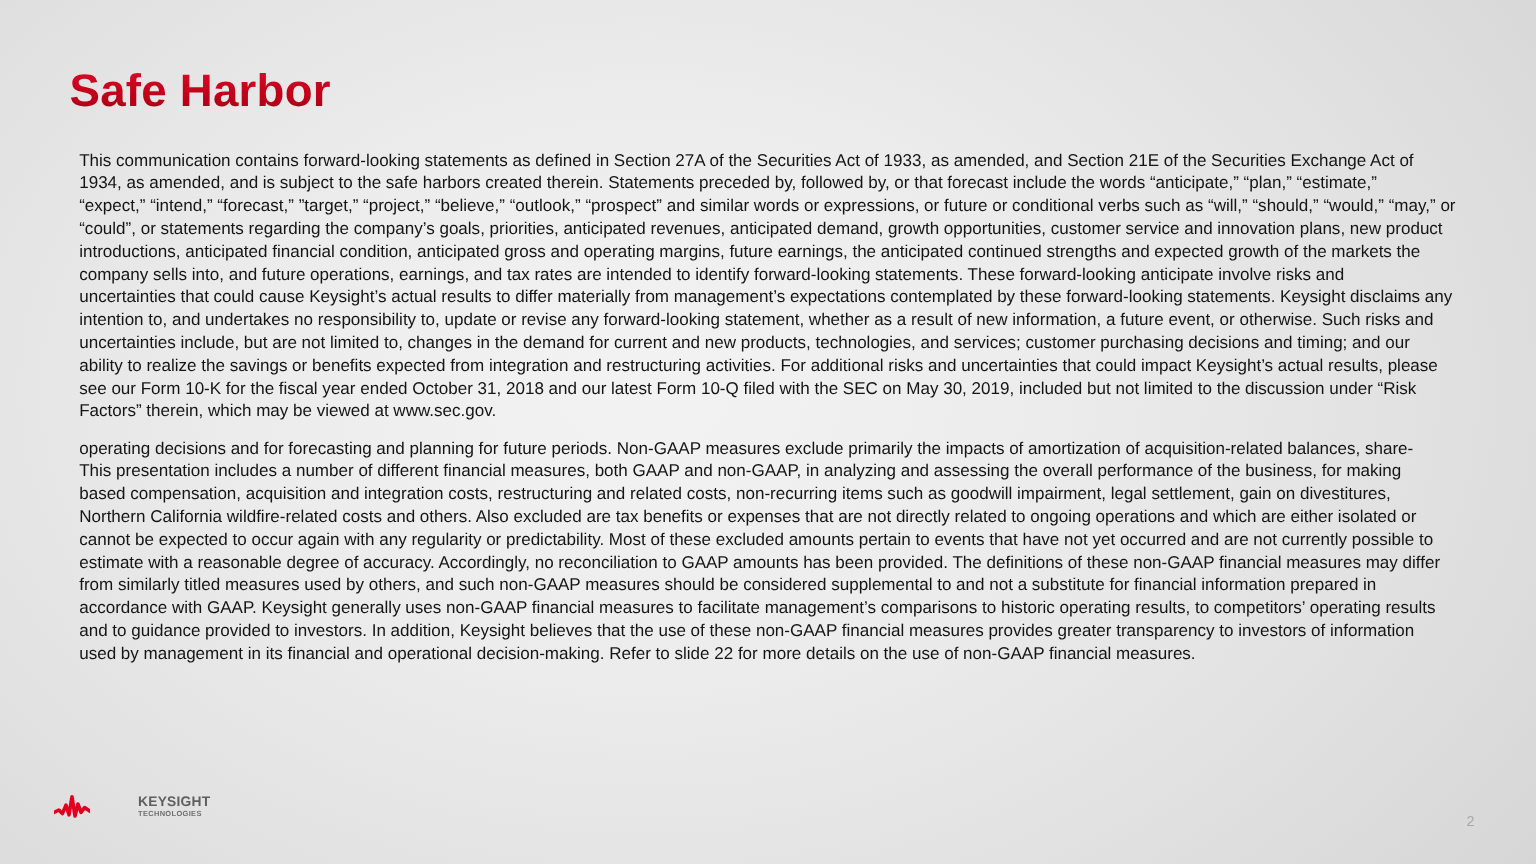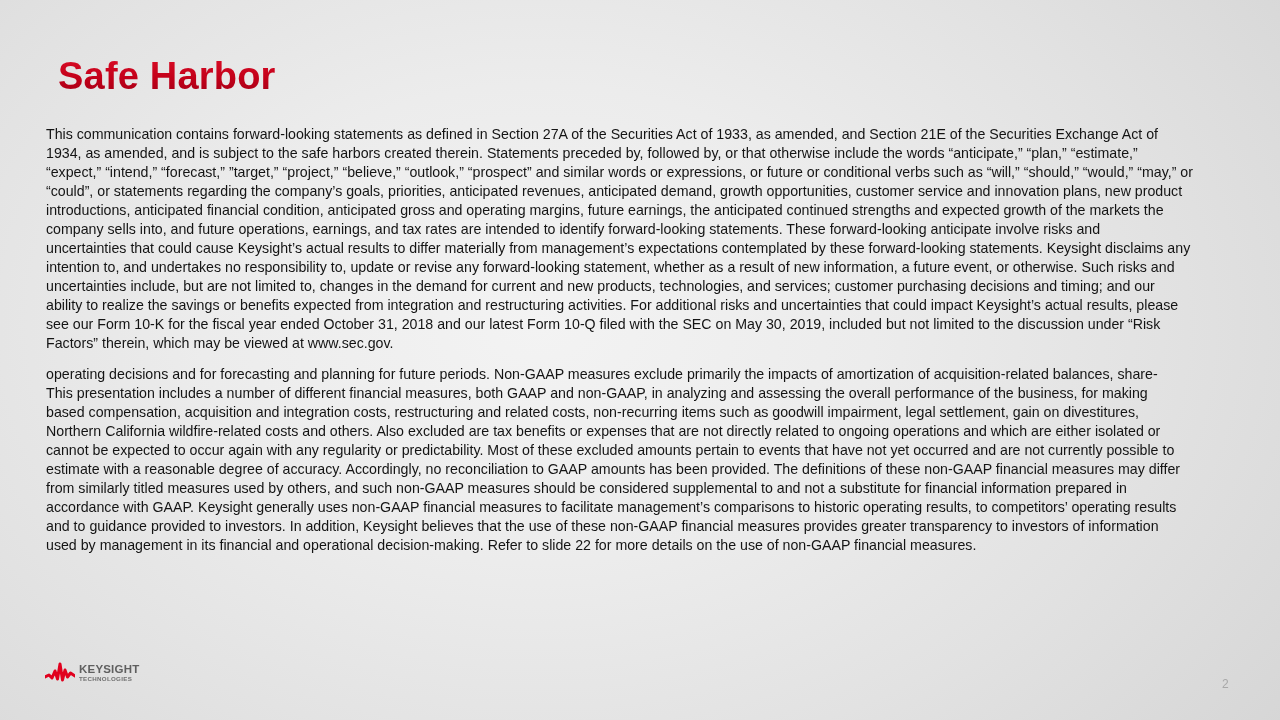--- a/index.html
+++ b/index.html
@@ -47,28 +47,30 @@
     }
     .paragraph {
       margin: 0;
     }
     .paragraph + .paragraph {
       margin-top: 12px;
     }
     .line {
       display: block;
       white-space: nowrap;
+      margin-left: 20px;
     }
     .footer-logo {
       position: absolute;
       left: 45px;
       top: 660px;
       height: 26px;
       display: flex;
       align-items: center;
+      gap: 36px;
     }
     .logo-wave {
       width: 30px;
       height: 22px;
       margin-right: 4px;
     }
     .logo-text {
       display: flex;
       flex-direction: column;
       justify-content: center;
@@ -101,21 +103,21 @@
 </head>
 <body>
 
 <div class="slide">
 
   <h1 class="title">Safe Harbor</h1>
 
   <div class="body-text">
     <p class="paragraph">
       <span class="line">This communication contains forward-looking statements as defined in Section 27A of the Securities Act of 1933, as amended, and Section 21E of the Securities Exchange Act of</span>
-      <span class="line">1934, as amended, and is subject to the safe harbors created therein. Statements preceded by, followed by, or that otherwise include the words “anticipate,” “plan,” “estimate,”</span>
+      <span class="line">1934, as amended, and is subject to the safe harbors created therein. Statements preceded by, followed by, or that forecast include the words “anticipate,” “plan,” “estimate,”</span>
       <span class="line">“expect,” “intend,” “forecast,” ”target,” “project,” “believe,” “outlook,” “prospect” and similar words or expressions, or future or conditional verbs such as “will,” “should,” “would,” “may,” or</span>
       <span class="line">“could”, or statements regarding the company’s goals, priorities, anticipated revenues, anticipated demand, growth opportunities, customer service and innovation plans, new product</span>
       <span class="line">introductions, anticipated financial condition, anticipated gross and operating margins, future earnings, the anticipated continued strengths and expected growth of the markets the</span>
       <span class="line">company sells into, and future operations, earnings, and tax rates are intended to identify forward-looking statements. These forward-looking anticipate involve risks and</span>
       <span class="line">uncertainties that could cause Keysight’s actual results to differ materially from management’s expectations contemplated by these forward-looking statements. Keysight disclaims any</span>
       <span class="line">intention to, and undertakes no responsibility to, update or revise any forward-looking statement, whether as a result of new information, a future event, or otherwise. Such risks and</span>
       <span class="line">uncertainties include, but are not limited to, changes in the demand for current and new products, technologies, and services; customer purchasing decisions and timing; and our</span>
       <span class="line">ability to realize the savings or benefits expected from integration and restructuring activities. For additional risks and uncertainties that could impact Keysight’s actual results, please</span>
       <span class="line">see our Form 10-K for the fiscal year ended October 31, 2018 and our latest Form 10-Q filed with the SEC on May 30, 2019, included but not limited to the discussion under “Risk</span>
       <span class="line">Factors” therein, which may be viewed at www.sec.gov.</span>

